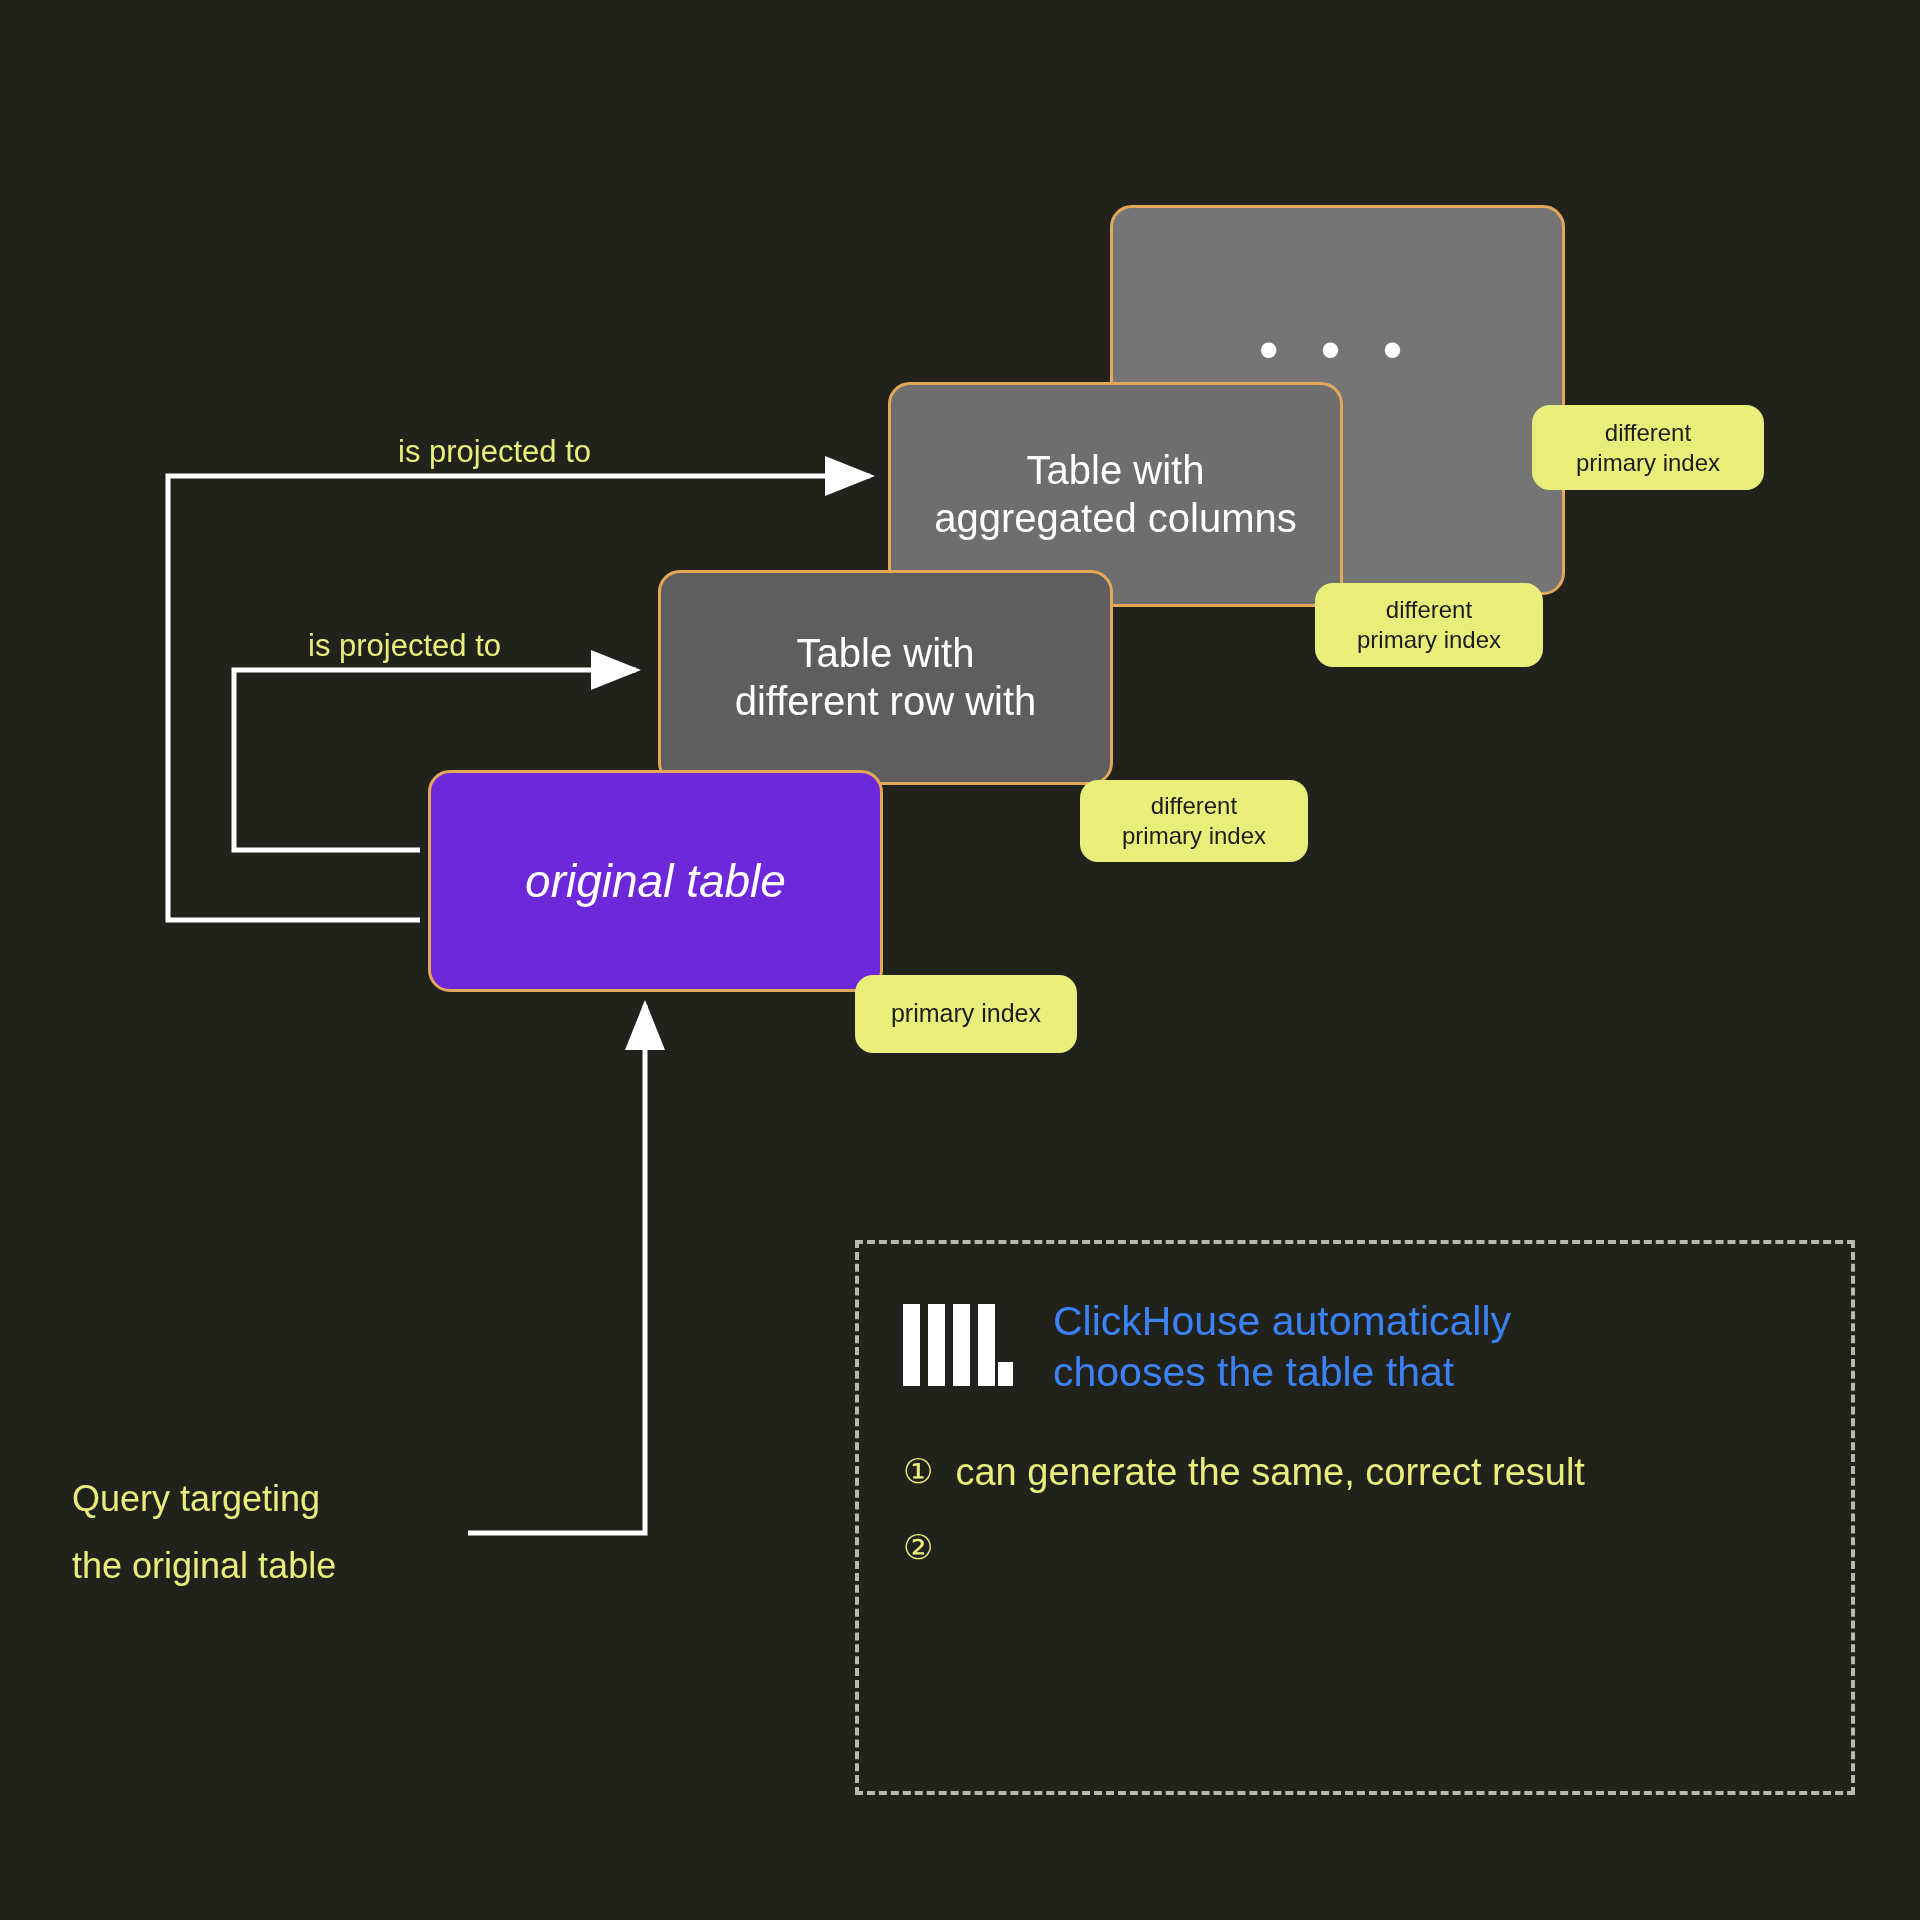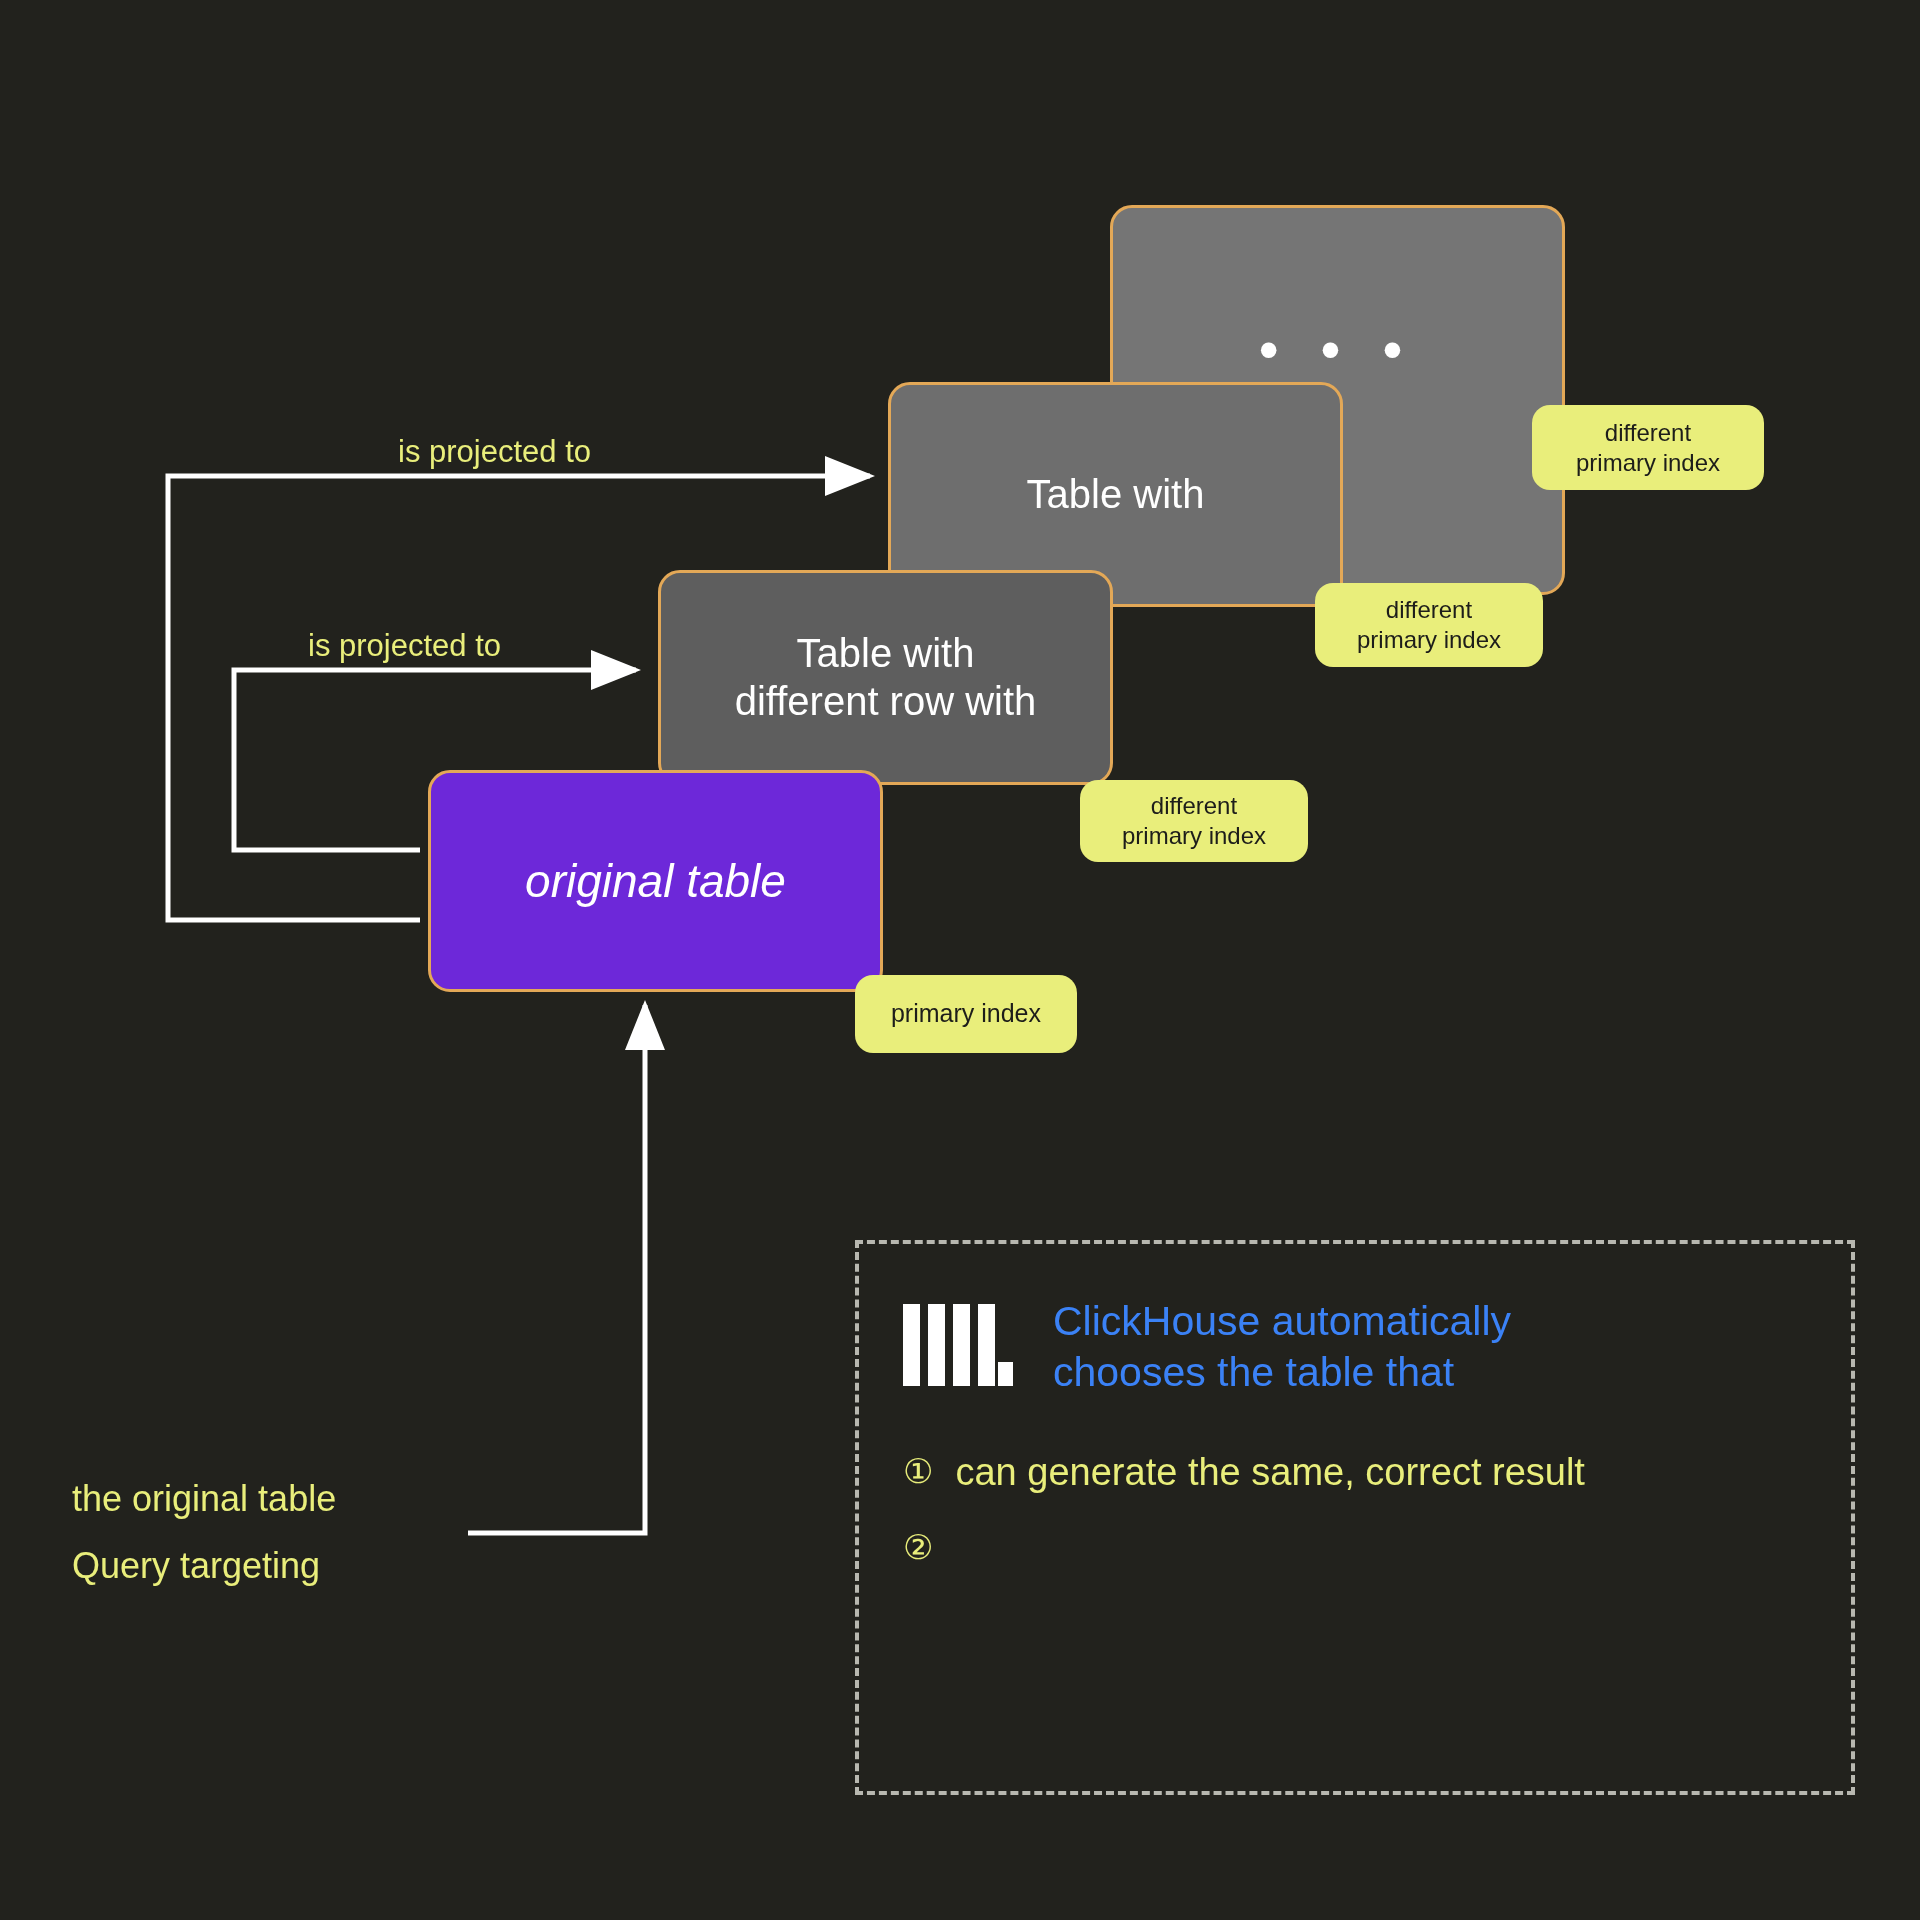--- a/index.html
+++ b/index.html
@@ -209,20 +209,21 @@
     <path d="M 468 1533 L 645 1533 L 645 1005" fill="none" stroke="#ffffff" stroke-width="5" marker-end="url(#arrowheadup)"></path>
   </svg>
 
   <div class="card card-top">
     <span class="card-dots">• • •</span>
   </div>
 
   <div class="card card-agg">
     <span>
       <span>Table with</span><br>
+      <span>aggregated columns</span>
     </span>
   </div>
 
   <div class="card card-roworder">
     <span>
       <span>Table with</span><br>
       <span>different row with</span>
     </span>
   </div>
 
@@ -252,22 +253,22 @@
   </div>
 
   <div class="note note-4">
     <span>primary index</span>
   </div>
 
   <div class="label label-proj-1">is projected to</div>
   <div class="label label-proj-2">is projected to</div>
 
   <div class="label label-query">
+    <div>Query targeting</div>
     <div>the original table</div>
-    <div>Query targeting</div>
   </div>
 
   <div class="callout">
     <div class="callout-head">
       <div class="ch-logo">
         <i></i>
           <i></i>
           <i></i>
           <i></i>
           <i class="dot"></i>

